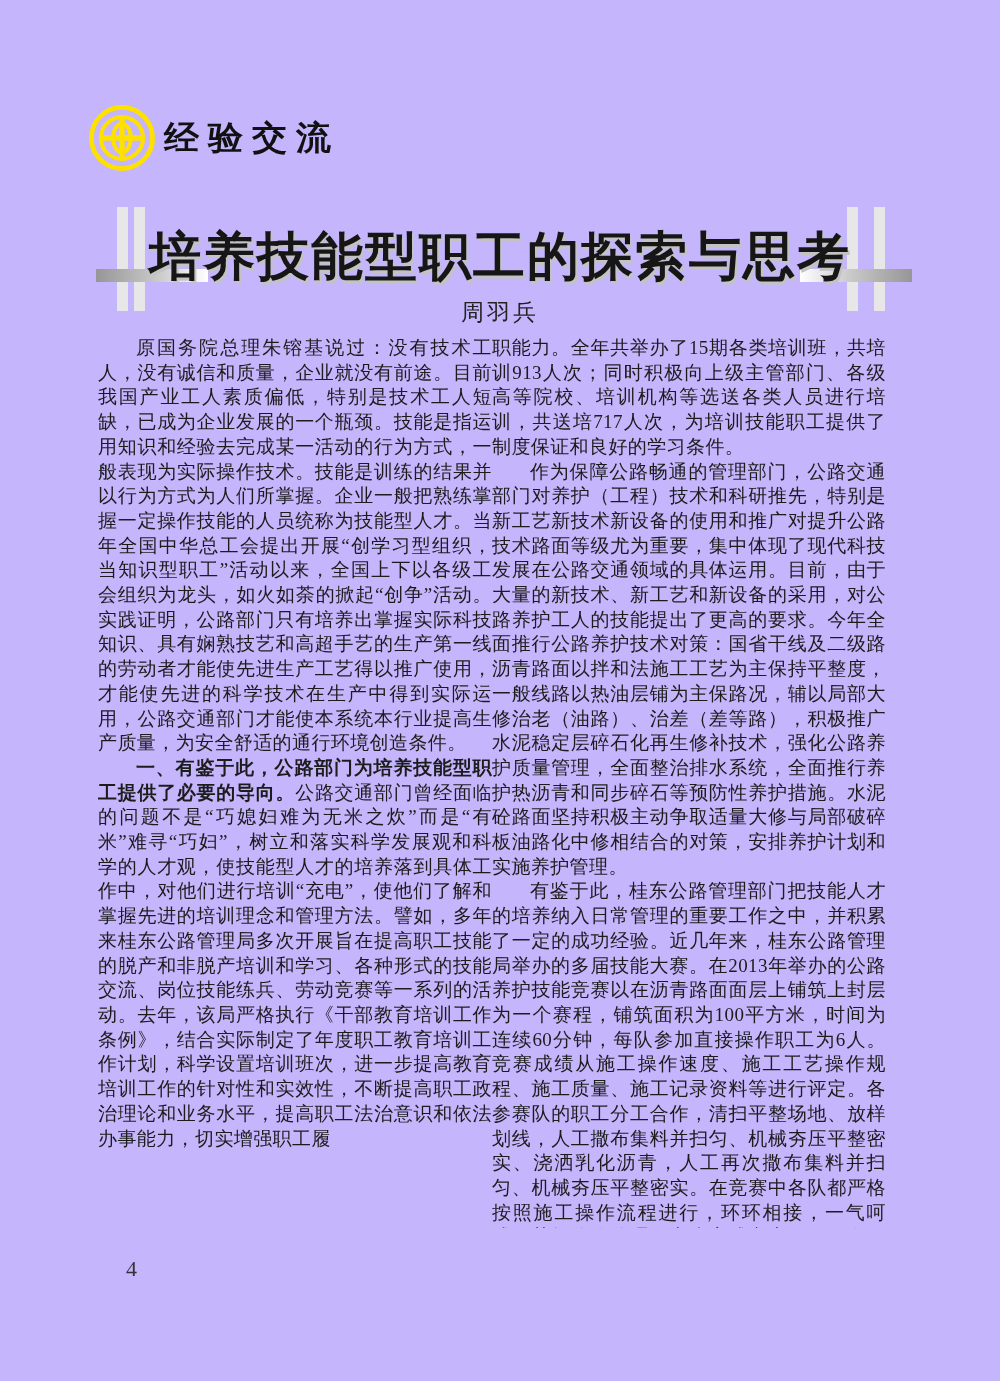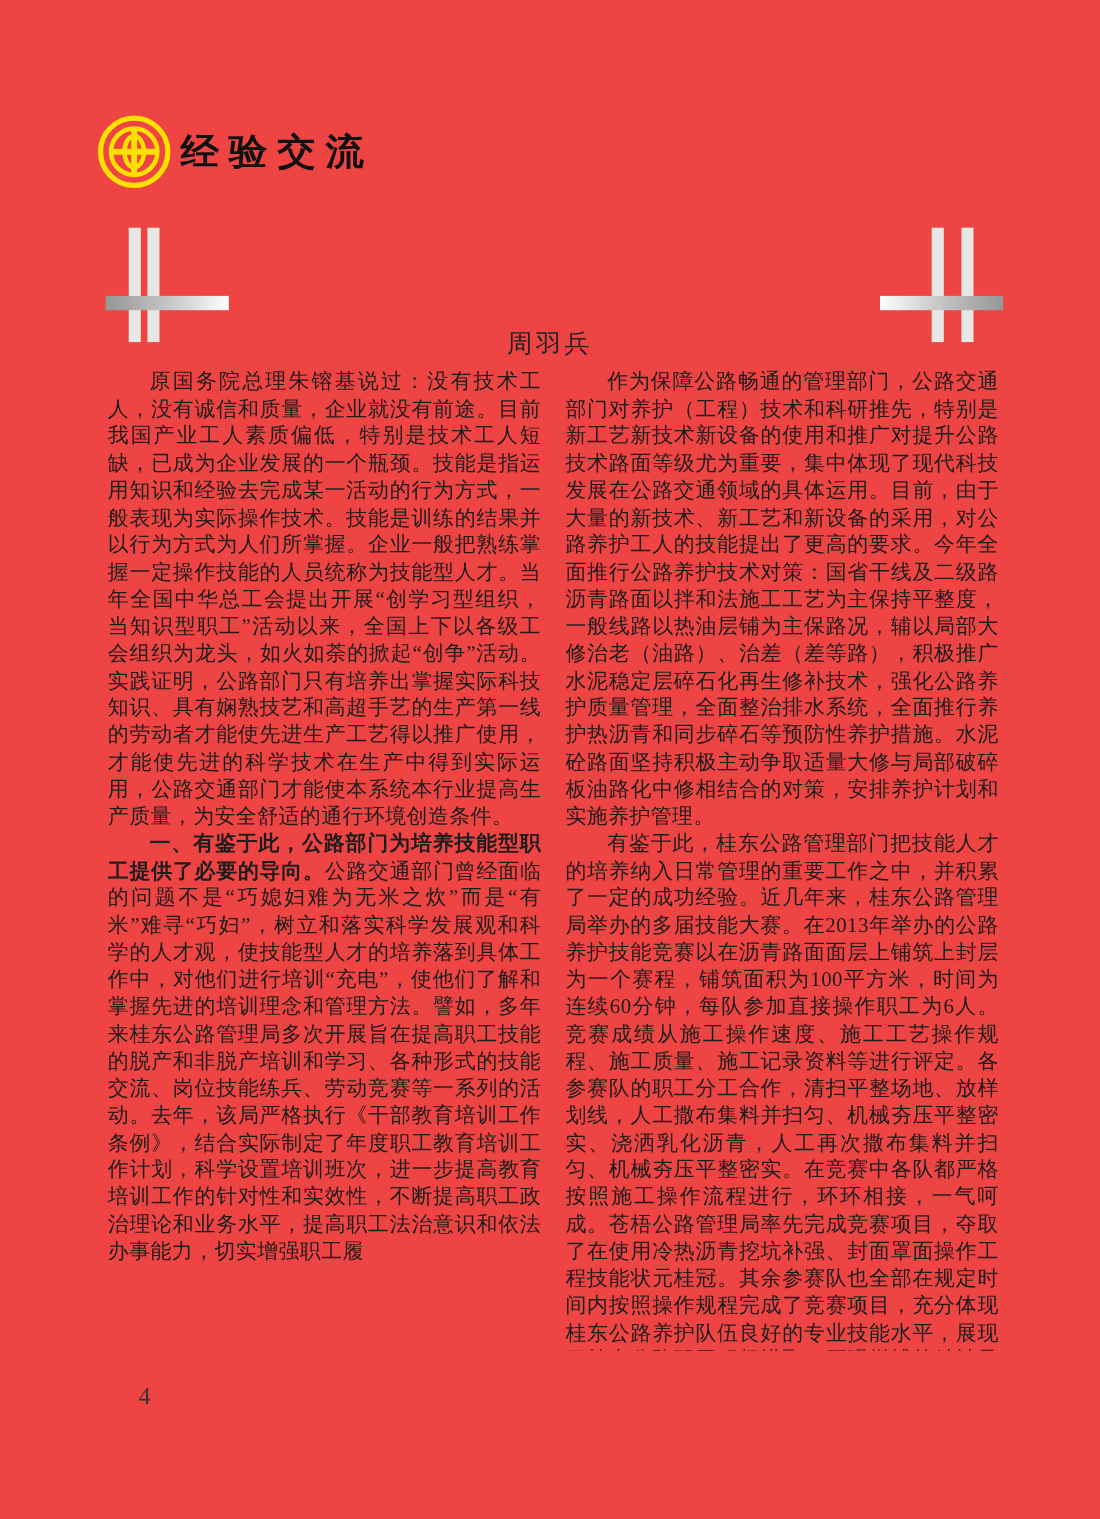--- a/index.html
+++ b/index.html
@@ -2,21 +2,21 @@
 <html><head>
 <meta charset="utf-8">
 <style>
   * { margin: 0; padding: 0; box-sizing: border-box; }
   html, body { background: #888; }
   .page {
     position: relative;
     width: 1000px;
     height: 1381px;
     margin: 0 auto;
-    background: #ef4444;
+    background: #c4b5fd;
     overflow: hidden;
     font-family: "Liberation Serif", "DejaVu Serif", serif;
     color: #1a1a1a;
   }
 
   
   .header { position: absolute; left: 88px; top: 103px; height: 70px; display: flex; align-items: center; }
   .logo { width: 68px; height: 68px; display: block; }
   .section-label {
     margin-left: 8px;
@@ -57,21 +57,20 @@
     color: #222;
     letter-spacing: 3px;
   }
 
   
   .columns {
     position: absolute;
     left: 98px; top: 336px;
     width: 810px; height: 892px;
     display: flex;
-    gap: 22px;
     overflow: hidden;
   }
   .col { width: 394px; height: 100%; overflow: hidden; }
   .para {
     font-size: 19px;
     line-height: 24.7px;
     text-align: justify;
     text-justify: inter-ideograph;
     text-indent: 2em;
     letter-spacing: 0.4px;
@@ -103,28 +102,30 @@
     <div class="section-label">经验交流</div>
   </div>
 
   <div class="deco-vbar l1"></div>
   <div class="deco-vbar l2"></div>
   <div class="deco-hbar left"></div>
   <div class="deco-vbar r1"></div>
   <div class="deco-vbar r2"></div>
   <div class="deco-hbar right"></div>
 
+  <div class="article-title">培养技能型职工的探索与思考</div>
   <div class="article-author">周羽兵</div>
 
   <div class="columns">
     <div class="col">
       <p class="para">原国务院总理朱镕基说过：没有技术工人，没有诚信和质量，企业就没有前途。目前我国产业工人素质偏低，特别是技术工人短缺，已成为企业发展的一个瓶颈。技能是指运用知识和经验去完成某一活动的行为方式，一般表现为实际操作技术。技能是训练的结果并以行为方式为人们所掌握。企业一般把熟练掌握一定操作技能的人员统称为技能型人才。当年全国中华总工会提出开展“创学习型组织，当知识型职工”活动以来，全国上下以各级工会组织为龙头，如火如荼的掀起“创争”活动。实践证明，公路部门只有培养出掌握实际科技知识、具有娴熟技艺和高超手艺的生产第一线的劳动者才能使先进生产工艺得以推广使用，才能使先进的科学技术在生产中得到实际运用，公路交通部门才能使本系统本行业提高生产质量，为安全舒适的通行环境创造条件。</p>
       <p class="para"><b>一、有鉴于此，公路部门为培养技能型职工提供了必要的导向。</b><span>公路交通部门曾经面临的问题不是“巧媳妇难为无米之炊”而是“有米”难寻“巧妇”，树立和落实科学发展观和科学的人才观，使技能型人才的培养落到具体工作中，对他们进行培训“充电”，使他们了解和掌握先进的培训理念和管理方法。譬如，多年来桂东公路管理局多次开展旨在提高职工技能的脱产和非脱产培训和学习、各种形式的技能交流、岗位技能练兵、劳动竞赛等一系列的活动。去年，该局严格执行《干部教育培训工作条例》，结合实际制定了年度职工教育培训工作计划，科学设置培训班次，进一步提高教育培训工作的针对性和实效性，不断提高职工政治理论和业务水平，提高职工法治意识和依法办事能力，切实增强职工履</span></p>
     </div>
     <div class="col">
+      <p class="para no-indent">职能力。全年共举办了15期各类培训班，共培训913人次；同时积极向上级主管部门、各级高等院校、培训机构等选送各类人员进行培训，共送培717人次，为培训技能职工提供了制度保证和良好的学习条件。</p>
       <p class="para">作为保障公路畅通的管理部门，公路交通部门对养护（工程）技术和科研推先，特别是新工艺新技术新设备的使用和推广对提升公路技术路面等级尤为重要，集中体现了现代科技发展在公路交通领域的具体运用。目前，由于大量的新技术、新工艺和新设备的采用，对公路养护工人的技能提出了更高的要求。今年全面推行公路养护技术对策：国省干线及二级路沥青路面以拌和法施工工艺为主保持平整度，一般线路以热油层铺为主保路况，辅以局部大修治老（油路）、治差（差等路），积极推广水泥稳定层碎石化再生修补技术，强化公路养护质量管理，全面整治排水系统，全面推行养护热沥青和同步碎石等预防性养护措施。水泥砼路面坚持积极主动争取适量大修与局部破碎板油路化中修相结合的对策，安排养护计划和实施养护管理。</p>
       <p class="para">有鉴于此，桂东公路管理部门把技能人才的培养纳入日常管理的重要工作之中，并积累了一定的成功经验。近几年来，桂东公路管理局举办的多届技能大赛。在2013年举办的公路养护技能竞赛以在沥青路面面层上铺筑上封层为一个赛程，铺筑面积为100平方米，时间为连续60分钟，每队参加直接操作职工为6人。竞赛成绩从施工操作速度、施工工艺操作规程、施工质量、施工记录资料等进行评定。各参赛队的职工分工合作，清扫平整场地、放样划线，人工撒布集料并扫匀、机械夯压平整密实、浇洒乳化沥青，人工再次撒布集料并扫匀、机械夯压平整密实。在竞赛中各队都严格按照施工操作流程进行，环环相接，一气呵成。苍梧公路管理局率先完成竞赛项目，夺取了在使用冷热沥青挖坑补强、封面罩面操作工程技能状元桂冠。其余参赛队也全部在规定时间内按照操作规程完成了竞赛项目，充分体现桂东公路养护队伍良好的专业技能水平，展现了桂东公路职工积极进取、顽强拼搏的精神风貌。这些方式的普遍应用，以及这些活动的广泛开展，说明了公路部门对技能型人才的培养工作</p>
     </div>
   </div>
 
   <div class="page-number">4</div>
 
 </div>
 
 </body></html>

